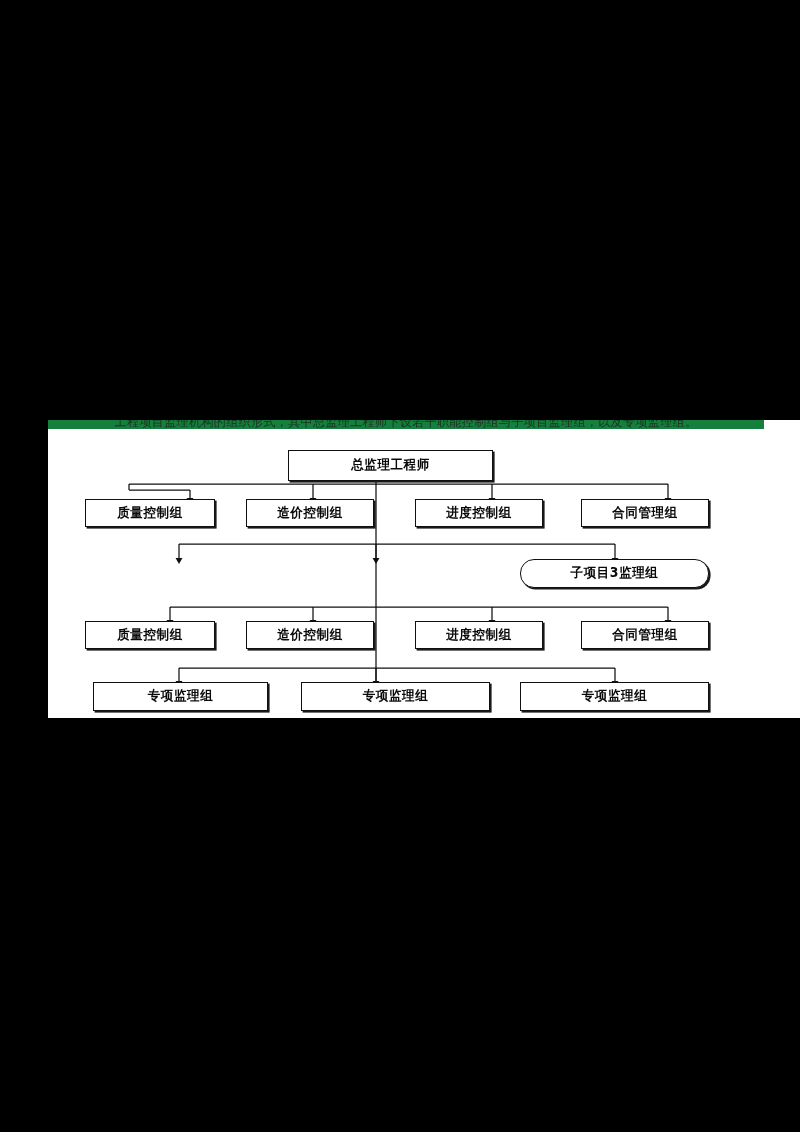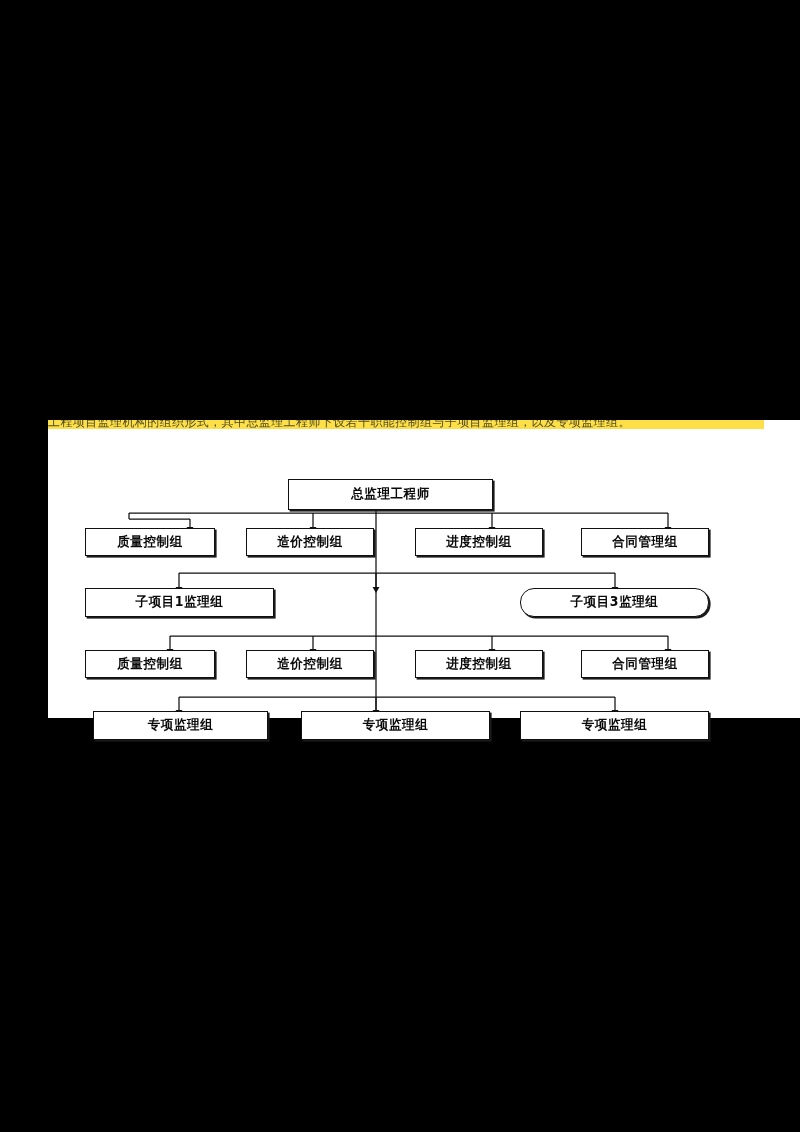--- a/index.html
+++ b/index.html
@@ -27,21 +27,22 @@
   }
 
   
   #scan-artifact-band {
     position: absolute;
     left: 0px;
     top: 0px;
     width: 716px;
     height: 9px;
     overflow: hidden;
-    background: #fde047;
+    background: #15803d;
+    text-align: center;
   }
   #scan-artifact-band .noise {
     position: absolute;
     left: 0;
     top: -6px;
     width: 100%;
     height: 15px;
     font-family: "DejaVu Sans", "Liberation Sans", sans-serif;
     font-size: 12px;
     letter-spacing: 0.4px;
@@ -51,21 +52,20 @@
     filter: blur(0.35px);
   }
 
   
   #org-chart {
     position: absolute;
     left: 0;
     top: 0;
     width: 752px;
     height: 298px;
-    margin-top: 29px;
   }
   #org-chart svg {
     position: absolute;
     left: 0;
     top: 0;
     display: block;
   }
 
   .node-box {
     position: absolute;
@@ -146,23 +146,20 @@
     <div class="node-box" style="left:198px; top:79px; width:128px; height:28px;">
       <span class="node-label">造价控制组</span>
     </div>
     <div class="node-box" style="left:367px; top:79px; width:128px; height:28px;">
       <span class="node-label">进度控制组</span>
     </div>
     <div class="node-box" style="left:533px; top:79px; width:128px; height:28px;">
       <span class="node-label">合同管理组</span>
     </div>
 
-    <div class="node-box" style="left:37px; top:139px; width:189px; height:29px;">
-      <span class="node-label">子项目1监理组</span>
-    </div>
     <div class="node-box" style="left:472px; top:139px; width:189px; height:29px;border-radius:14px;">
       <span class="node-label">子项目3监理组</span>
     </div>
 
     <div class="node-box" style="left:37px; top:201px; width:130px; height:28px;">
       <span class="node-label">质量控制组</span>
     </div>
     <div class="node-box" style="left:198px; top:201px; width:128px; height:28px;">
       <span class="node-label">造价控制组</span>
     </div>

